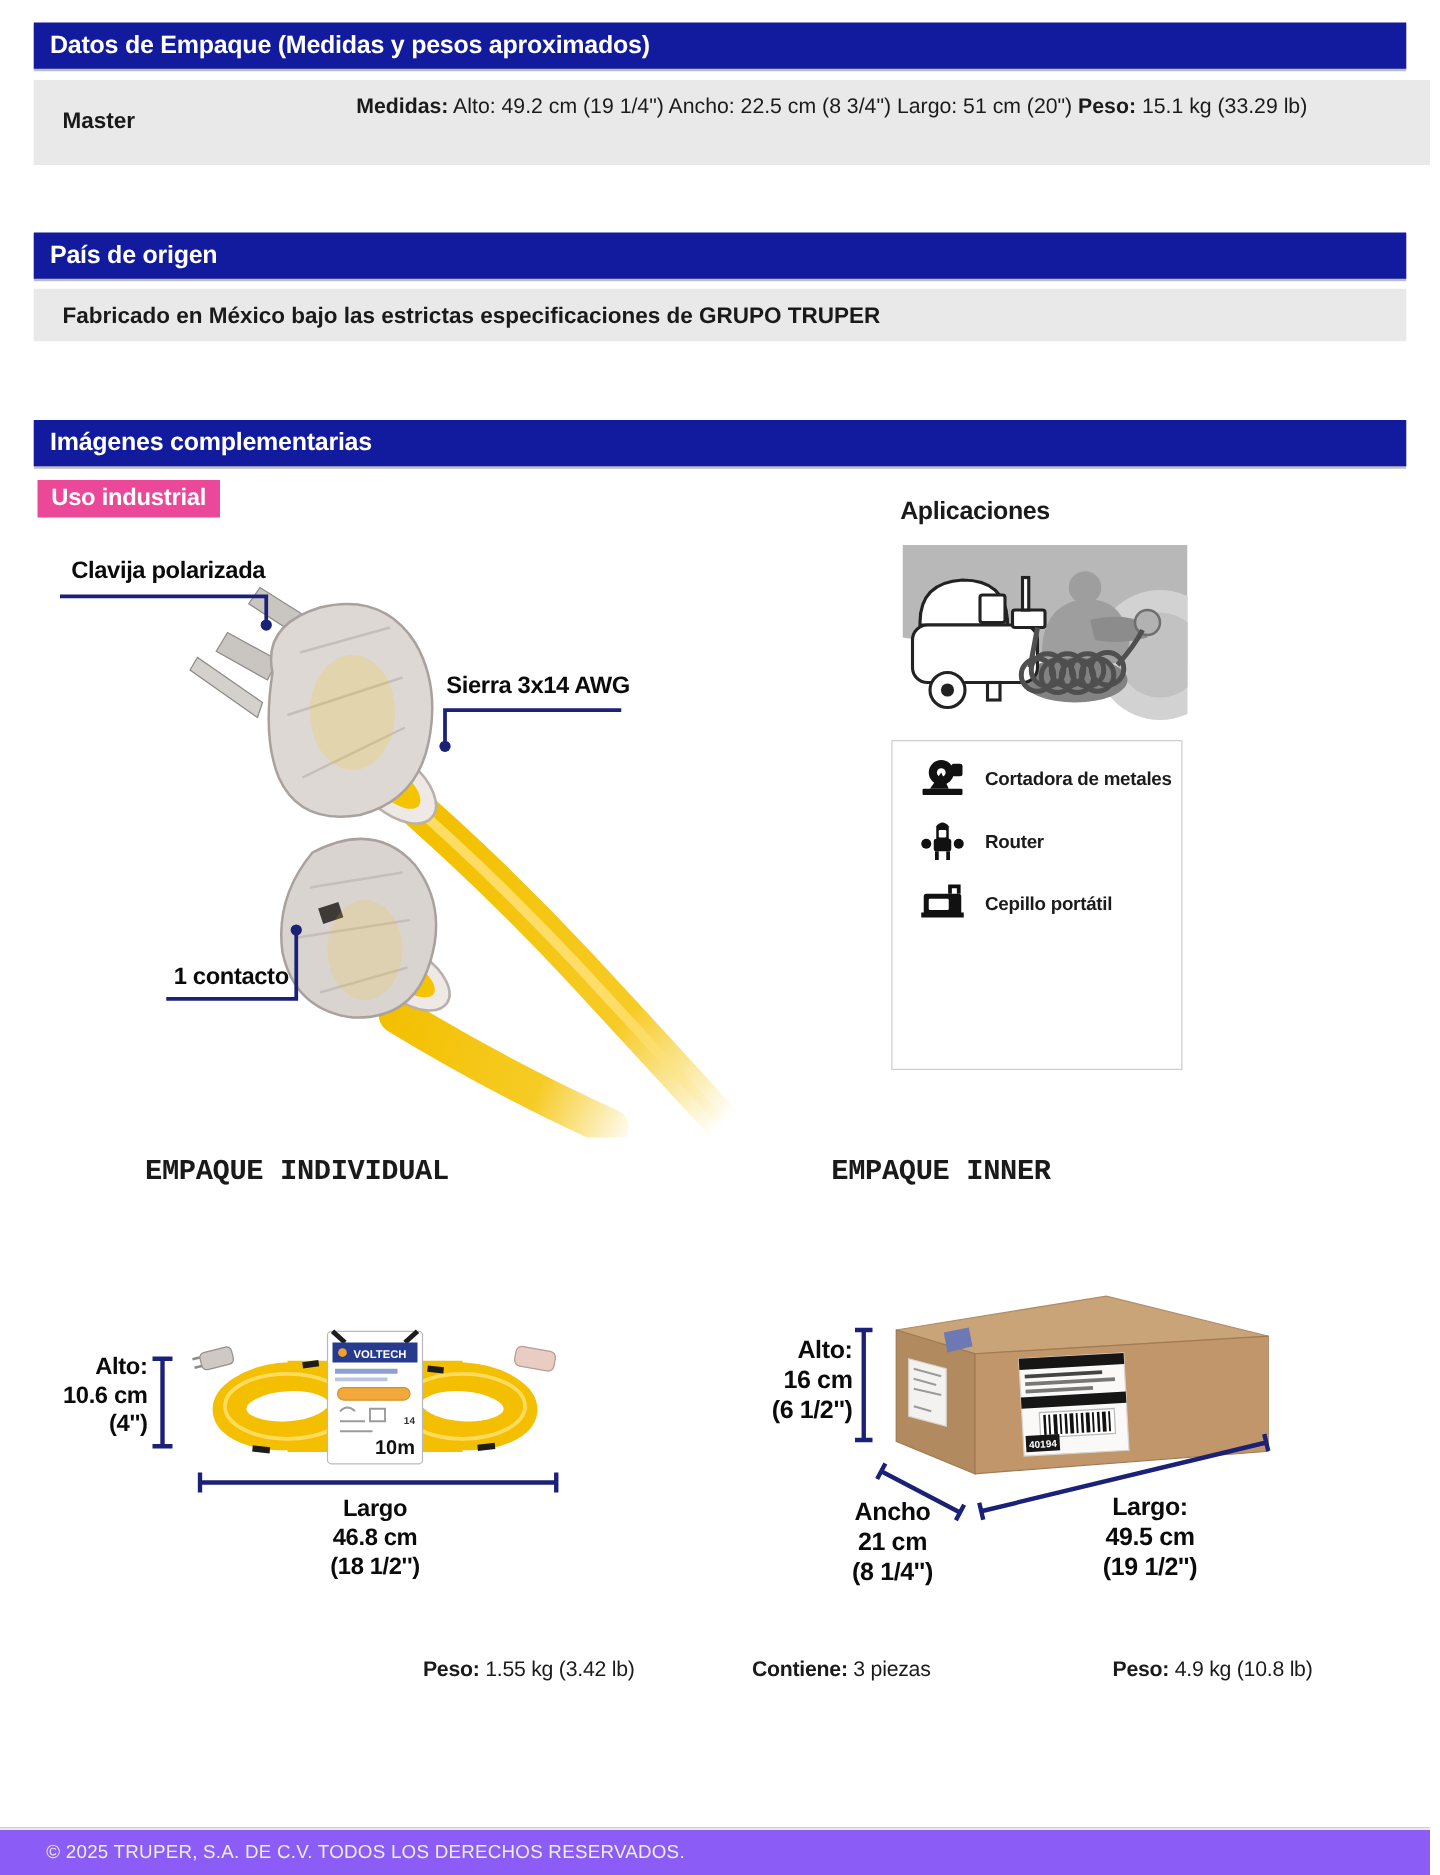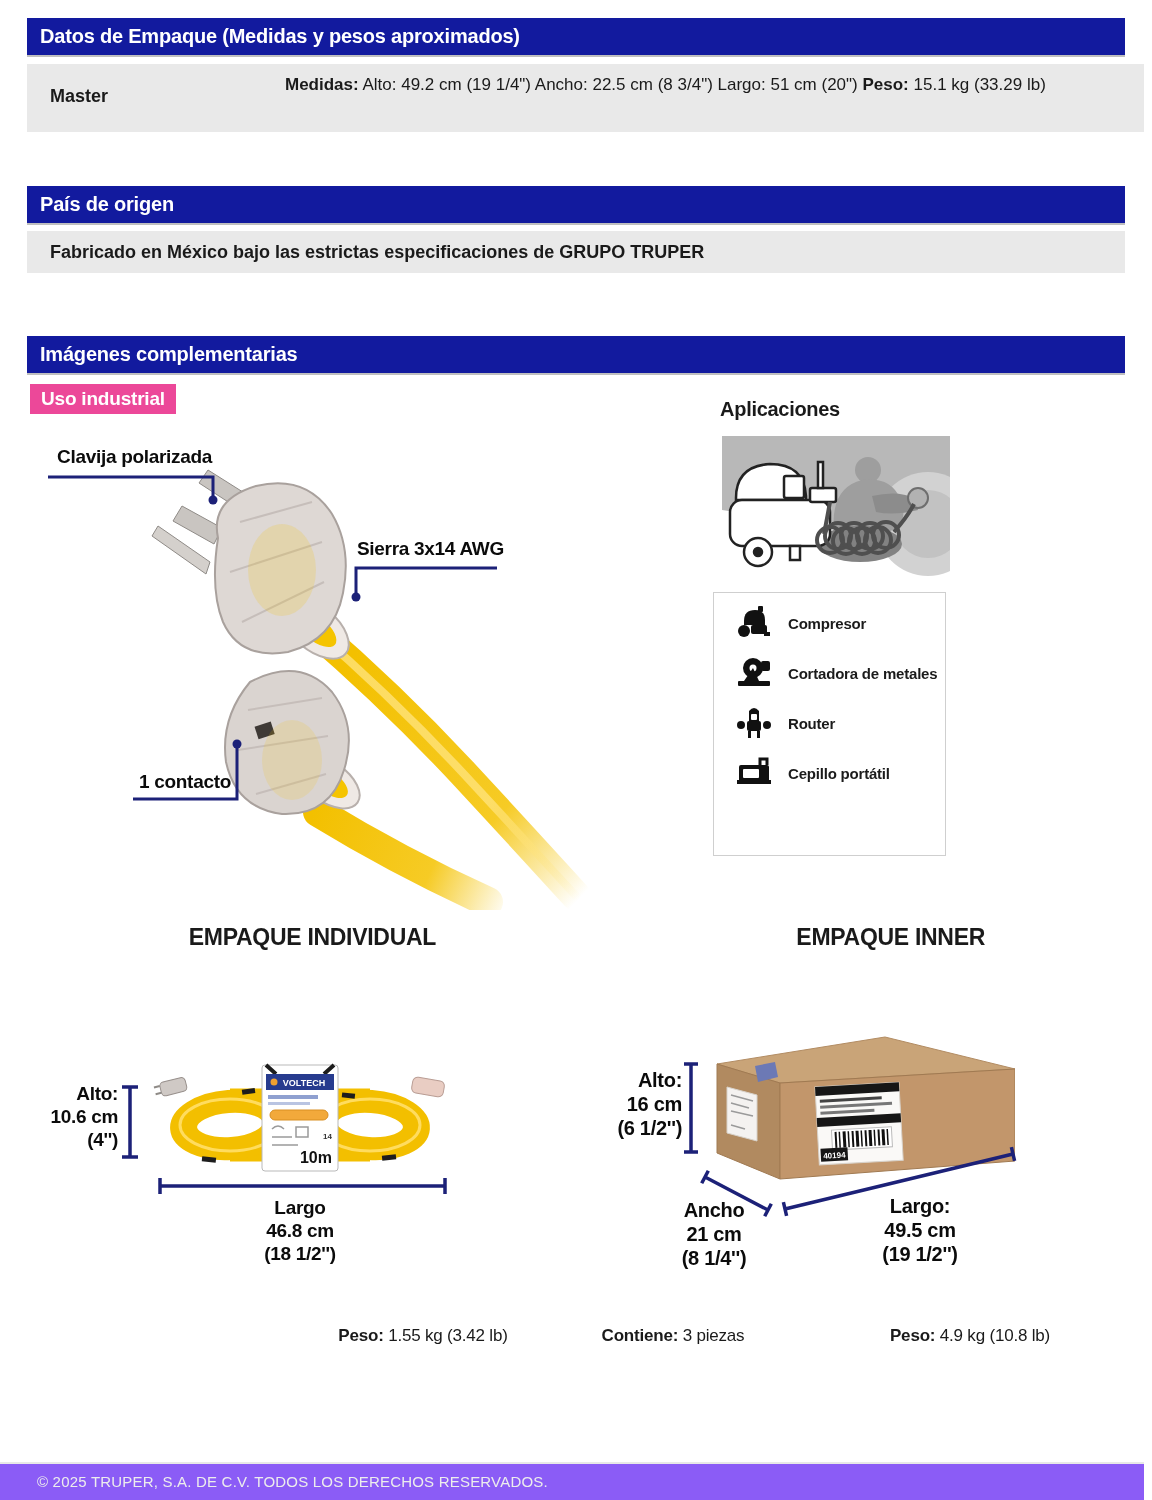--- a/index.html
+++ b/index.html
@@ -18,21 +18,21 @@
          font-weight:bold;font-size:19px;padding:4px 11px;letter-spacing:-0.2px;}
   .callout{position:absolute;font-weight:bold;font-size:19px;letter-spacing:-0.3px;color:#0b0b0b;}
   .apps-title{position:absolute;left:675px;top:398px;width:210px;text-align:center;
               font-weight:bold;font-size:20px;letter-spacing:-0.3px;}
   .apps-box{position:absolute;left:713px;top:592px;width:233px;height:264px;background:#ffffff;
             border:1px solid #cfcfcf;box-sizing:border-box;padding-top:5px;}
   .app-row{display:flex;align-items:center;height:50px;padding-left:14px;}
   .app-icon{width:52px;display:flex;justify-content:center;align-items:center;flex:0 0 52px;}
   .app-icon svg{width:40px;height:40px;fill:#111;}
   .app-label{font-size:15px;font-weight:bold;letter-spacing:-0.2px;margin-left:8px;color:#1b1b1b;}
-  .sec-title{position:absolute;top:924px;text-align:right;font-weight:bold;font-size:23px;letter-spacing:-0.3px;}
+  .sec-title{position:absolute;top:924px;text-align:left;font-weight:bold;font-size:23px;letter-spacing:-0.3px;font-family:Liberation Mono, monospace;}
   .dim{position:absolute;font-weight:bold;font-size:19px;line-height:23px;letter-spacing:-0.3px;color:#0b0b0b;}
   .dim.center{text-align:center;}
   .dim.right{text-align:right;}
   .caption{position:absolute;top:1326px;width:230px;text-align:center;font-size:17px;letter-spacing:-0.2px;}
   .caption b{font-weight:bold;}
   .footer{position:absolute;left:0;top:1462px;width:1152px;height:38px;background:#8b5cf6;border-top:2px solid #e8e8e8;box-sizing:border-box;}
   .footer span{display:block;color:#ededed;font-size:15px;line-height:36px;padding-left:37px;letter-spacing:0.2px;}
   svg{display:block;}
   .abs{position:absolute;}
 </style>
@@ -162,32 +162,20 @@
       <circle cx="132" cy="100" r="13"></circle>
         <circle cx="140" cy="105" r="13"></circle>
         <circle cx="148" cy="100" r="13"></circle>
       <circle cx="156" cy="104" r="13"></circle>
         <circle cx="164" cy="99" r="13"></circle>
       <path d="M172 96 Q186 80 192 68"></path>
     </g>
   </svg>
 
   <div class="apps-box">
-    <div class="app-row">
-      <span class="app-icon">
-        <svg viewBox="0 0 40 40">
-            <path d="M10 18 Q10 7 21 7 Q31 7 31 17 L31 22 L10 22 Z"></path>
-            <rect x="24" y="3" width="5" height="6" rx="1"></rect>
-            <circle cx="10" cy="28" r="6"></circle>
-            <rect x="17" y="22" width="16" height="9" rx="2"></rect>
-            <rect x="30" y="29" width="6" height="4"></rect>
-          </svg>
-      </span>
-      <span class="app-label">Compresor</span>
-    </div>
     <div class="app-row">
       <span class="app-icon">
         <svg viewBox="0 0 40 40">
             <circle cx="19" cy="15" r="10"></circle>
             <circle cx="19" cy="15" r="3.5" fill="#fff"></circle>
             <rect x="27" y="8" width="9" height="10" rx="2"></rect>
             <path d="M10 28 L19 15 L25 28 Z"></path>
             <rect x="4" y="28" width="32" height="5" rx="1"></rect>
           </svg>
       </span>

